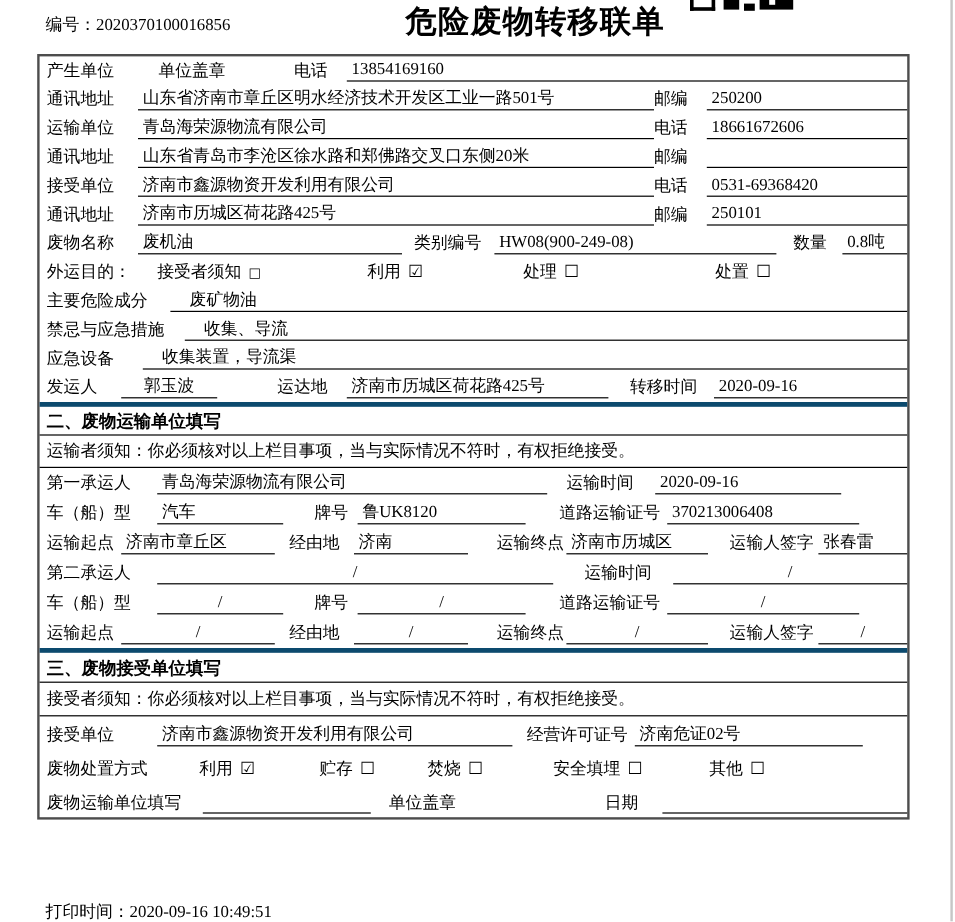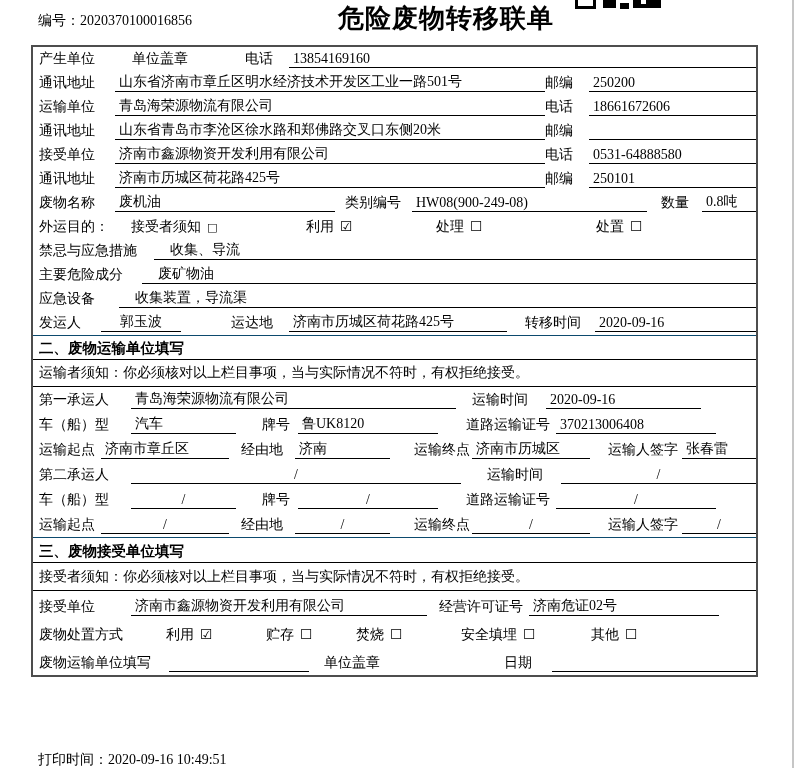--- a/index.html
+++ b/index.html
@@ -7,21 +7,21 @@
        font-family:"Liberation Serif","DejaVu Serif",serif;font-size:14px;color:#000}
   *{box-sizing:border-box}
   .serial{position:absolute;left:38px;top:12px;white-space:nowrap}
   .title{position:absolute;left:96px;right:0;top:1px;text-align:center;
          font-family:"Liberation Sans","DejaVu Sans",sans-serif;font-weight:bold;font-size:26px;letter-spacing:1px}
   .qr{position:absolute;left:575px;top:0;width:90px;height:9px}
   .qr .b{position:absolute;background:#000}
   .page-edge{position:absolute;right:2px;top:0;width:2px;height:768px;background:#c6c6c6}
   .form{position:absolute;left:31px;top:45px;width:727px;border:2px solid #4d4d4d;background:#fff}
   .sec{width:100%}
-  .sec+.sec{border-top:1px solid #0c4a6e}
+  .sec+.sec{border-top:4px solid #0c4a6e}
   .sec-h{font-family:"Liberation Sans","DejaVu Sans",sans-serif;font-weight:bold;font-size:14.5px;
          padding:3px 0 0 6px;border-bottom:1px solid #000}
   .h22{height:22px}.h24{height:24px}.h25{height:25px}.h27{height:27px}.h28{height:28px}
   .row{display:flex;align-items:flex-end;padding:0 0 3px 6px}
   .notice{border-bottom:1px solid #000;align-items:center;padding-bottom:0}
   .lbl{white-space:nowrap;flex:0 0 auto}
   .fld{border-bottom:1px solid #000;white-space:nowrap;padding:0 4px;flex:0 0 auto;min-height:17px}
   .fill{flex:1 1 auto}
   .ctr{text-align:center}
   .opt{white-space:nowrap;flex:0 0 auto}
@@ -76,21 +76,21 @@
       <span class="lbl" style="width:76px">通讯地址</span>
       <span class="fld" style="width:430px">山东省青岛市李沧区徐水路和郑佛路交叉口东侧20米</span>
       <span class="lbl" style="width:44px">邮编</span>
       <span class="fld fill"></span>
     </div>
 
     <div class="row h24">
       <span class="lbl" style="width:76px">接受单位</span>
       <span class="fld" style="width:430px">济南市鑫源物资开发利用有限公司</span>
       <span class="lbl" style="width:44px">电话</span>
-      <span class="fld fill">0531-64888580</span>
+      <span class="fld fill">0531-69368420</span>
     </div>
 
     <div class="row h24">
       <span class="lbl" style="width:76px">通讯地址</span>
       <span class="fld" style="width:430px">济南市历城区荷花路425号</span>
       <span class="lbl" style="width:44px">邮编</span>
       <span class="fld fill">250101</span>
     </div>
 
     <div class="row h24">
@@ -105,27 +105,27 @@
 
     <div class="row h24">
       <span class="lbl" style="width:92px">外运目的：</span>
       <span class="opt" style="width:175px"><span>接受者须知</span><span class="box sm">□</span></span>
       <span class="opt" style="width:130px"><span>利用</span><span class="box">☑</span></span>
       <span class="opt" style="width:160px"><span>处理</span><span class="box">☐</span></span>
       <span class="opt fill"><span>处置</span><span class="box">☐</span></span>
     </div>
 
     <div class="row h24">
+      <span class="lbl" style="width:103px">主要危险成分</span>
+      <span class="fld fill" style="padding-left:16px">废矿物油</span>
+    </div>
+
+    <div class="row h24">
       <span class="lbl" style="width:115px">禁忌与应急措施</span>
       <span class="fld fill" style="padding-left:16px">收集、导流</span>
-    </div>
-
-    <div class="row h24">
-      <span class="lbl" style="width:103px">主要危险成分</span>
-      <span class="fld fill" style="padding-left:16px">废矿物油</span>
     </div>
 
     <div class="row h24">
       <span class="lbl" style="width:80px">应急设备</span>
       <span class="fld fill" style="padding-left:16px">收集装置，导流渠</span>
     </div>
 
     <div class="row h24">
       <span class="lbl" style="width:62px">发运人</span>
       <span class="fld ctr" style="width:80px">郭玉波</span>

